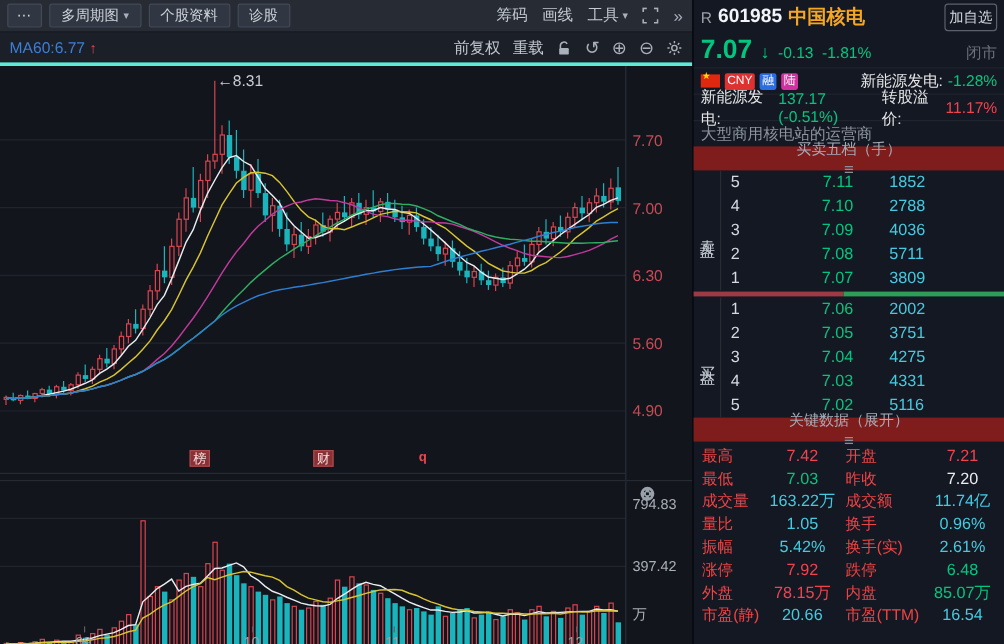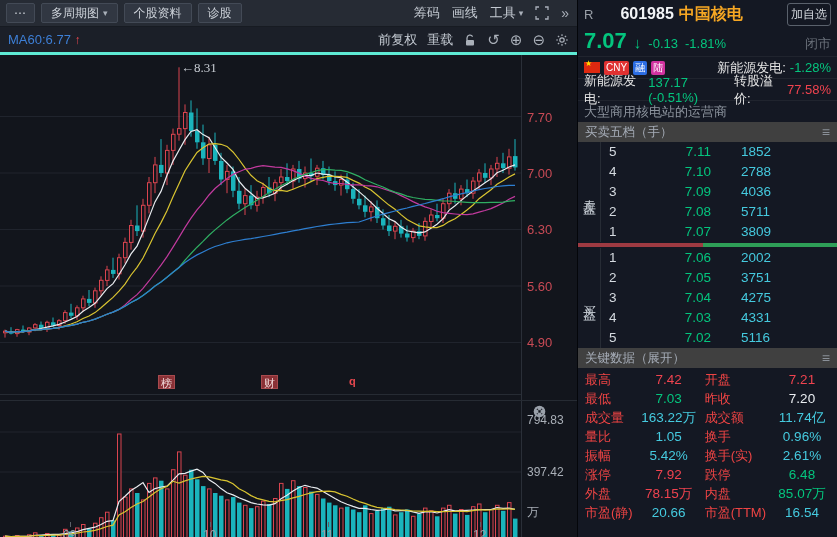--- a/index.html
+++ b/index.html
@@ -20,55 +20,55 @@
   .chev { color:#aab0ba; font-size:14px; }
 
   .tb2 { height:28px; background:#1b1f28; display:flex; align-items:center; justify-content:space-between; padding:0 8px; border-bottom:3px solid #5eead4; }
   .ma-label { font-size:13px; color:#3d7fd6; }
   .ma-up { color:#e8484f; font-size:12px; }
   .tb2-right { display:flex; align-items:center; gap:10px; color:#c3c9d1; font-size:13px; }
 
   .main-chart { position:relative; width:577px; height:345px; background:#12151c; overflow:hidden; }
   .main-chart svg { position:absolute; left:0; top:0; }
   .plabel { position:absolute; left:527px; font-size:13px; color:#c84a55; }
-  .annotation { position:absolute; font-size:13px; color:#c7ccd3;font-family:Liberation Serif, serif; }
+  .annotation { position:absolute; font-size:13px; color:#c7ccd3; }
   .emark { position:absolute; top:320px; font-size:11px; color:#e8484f; font-weight:bold; }
   .emark.boxed { background:#8a3136; color:#f2dcdc; font-weight:normal; padding:0 2px; height:14px; line-height:14px; border:1px solid #a84a4e; }
 
   .vol-panel { position:relative; width:577px; height:137px; background:#12151c; border-top:1px solid #262b33; overflow:hidden; }
   .vol-panel svg { position:absolute; left:0; top:0; }
   .vol-icons { position:absolute; right:8px; top:4px; display:flex; gap:8px; z-index:3; }
   .vlab { position:absolute; left:527px; font-size:12px; color:#aab0b8; }
   .xlab { position:absolute; font-size:12px; color:#9aa1aa; top:127px; }
   .xtick { position:absolute; width:1px; height:5px; background:#5a6068; top:121px; }
 
   
   .rp { position:relative; width:260px; height:537px; background:#141823; border-left:1px solid #04060a; font-size:13px; }
   .rp-head { height:28px; display:flex; align-items:center; gap:5px; padding:0 6px; }
   .rtag { color:#9aa0a8; font-size:13px; }
-  .scode { color:#f2f4f7; font-size:16px; font-weight:bold;margin-left:22px; }
+  .scode { color:#f2f4f7; font-size:16px; font-weight:bold; }
   .sname { color:#f5a623; font-size:16px; font-weight:bold; }
   .addw { margin-left:auto; background:transparent; border:1px solid #5a616c; border-radius:3px; color:#d4d8de; font-size:12px; padding:2px 3px; font-family:Liberation Serif, serif; cursor:pointer; }
   .rp-price { height:28px; display:flex; align-items:baseline; gap:7px; padding:0 6px; }
   .bigpx { color:#04c57e; font-size:22px; font-weight:bold; line-height:26px; }
   .pxarrow { color:#04c57e; font-size:15px; font-weight:bold; }
   .chg { color:#04c57e; font-size:13px; }
   .mkt { margin-left:auto; color:#6a707a; font-size:13px; }
   .rp-row { height:22px; display:flex; align-items:center; gap:4px; padding:0 6px; border-top:1px solid #20242e; }
   .flag { width:16px; height:11px; background:#de2910; position:relative; display:inline-block; }
   .flag .st { position:absolute; left:1px; top:-3px; color:#ffde00; font-size:8px; }
   .badge { font-size:10px; color:#fff; padding:0 2px; height:14px; line-height:14px; border-radius:2px; }
   .b-cny { background:#e03131; }
   .b-rong { background:#2b6de3; }
   .b-lu  { background:#d1329f; }
   .glabel { color:#e5e5e5; }
   .gval-green { color:#04c57e; }
   .gval-red { color:#f0434f; }
   .desc { color:#8d949e; }
-  .sec-head { height:20px; background:#404040; color:#a6adb8; display:flex; align-items:center; justify-content:space-between; padding:0 7px; font-size:12.5px; }
+  .sec-head { height:20px; background:#7f1d1d; color:#a6adb8; display:flex; align-items:center; justify-content:center; padding:0 7px; font-size:12.5px;flex-direction:column; }
   .ham { color:#8a9098; font-size:14px; }
   .ob-side { display:flex; }
   .vlabel { width:23px; display:flex; align-items:center; justify-content:center; color:#c3c9d1; font-size:13px; border-right:1px solid #272c35; writing-mode:vertical-rl; text-orientation:upright; letter-spacing:3px; }
   .ob-rows { flex:1; }
   .ob-row { display:grid; grid-template-columns:30px 72px 1fr; height:20px; line-height:20px; font-size:13.5px; padding-left:8px; }
   .ob-lvl { color:#d5dae0; }
   .ob-px { text-align:right; color:#04c57e; }
   .ob-vol { padding-left:30px; color:#45cadf; }
   .ratio { display:flex; height:4px; margin:1px 0; }
   .r-red { background:#9e3a42; }
@@ -500,21 +500,21 @@
       <span class="badge b-rong">融</span>
       <span class="badge b-lu">陆</span>
       <span style="margin-left:auto;" class="glabel">新能源发电:</span>
       <span class="gval-green">-1.28%</span>
     </div>
 
     <div class="rp-row">
       <span class="glabel">新能源发电:</span>
       <span class="gval-green">137.17 (-0.51%)</span>
       <span class="glabel" style="margin-left:auto;">转股溢价:</span>
-      <span class="gval-red">77.58%</span>
+      <span class="gval-red">11.17%</span>
     </div>
 
     <div class="rp-row desc">大型商用核电站的运营商</div>
 
     <div class="sec-head">
       <span>买卖五档（手）</span>
       <span class="ham">≡</span>
     </div>
 
     <div class="ob">

